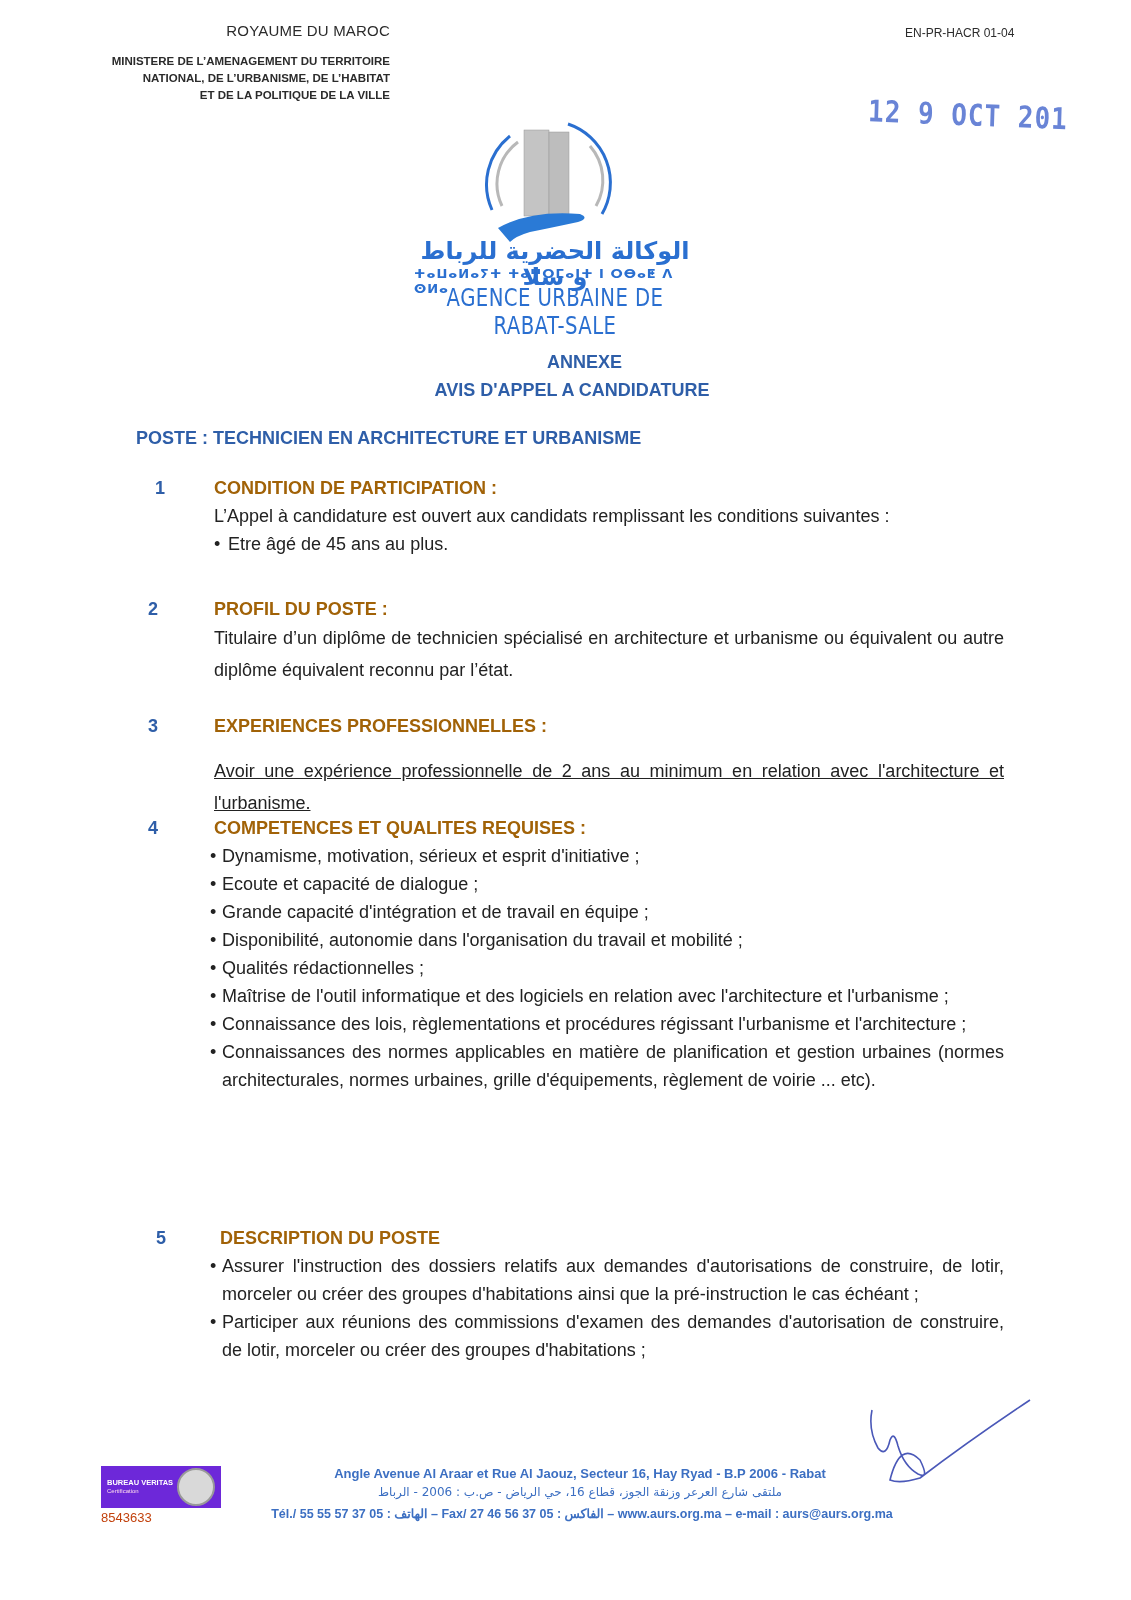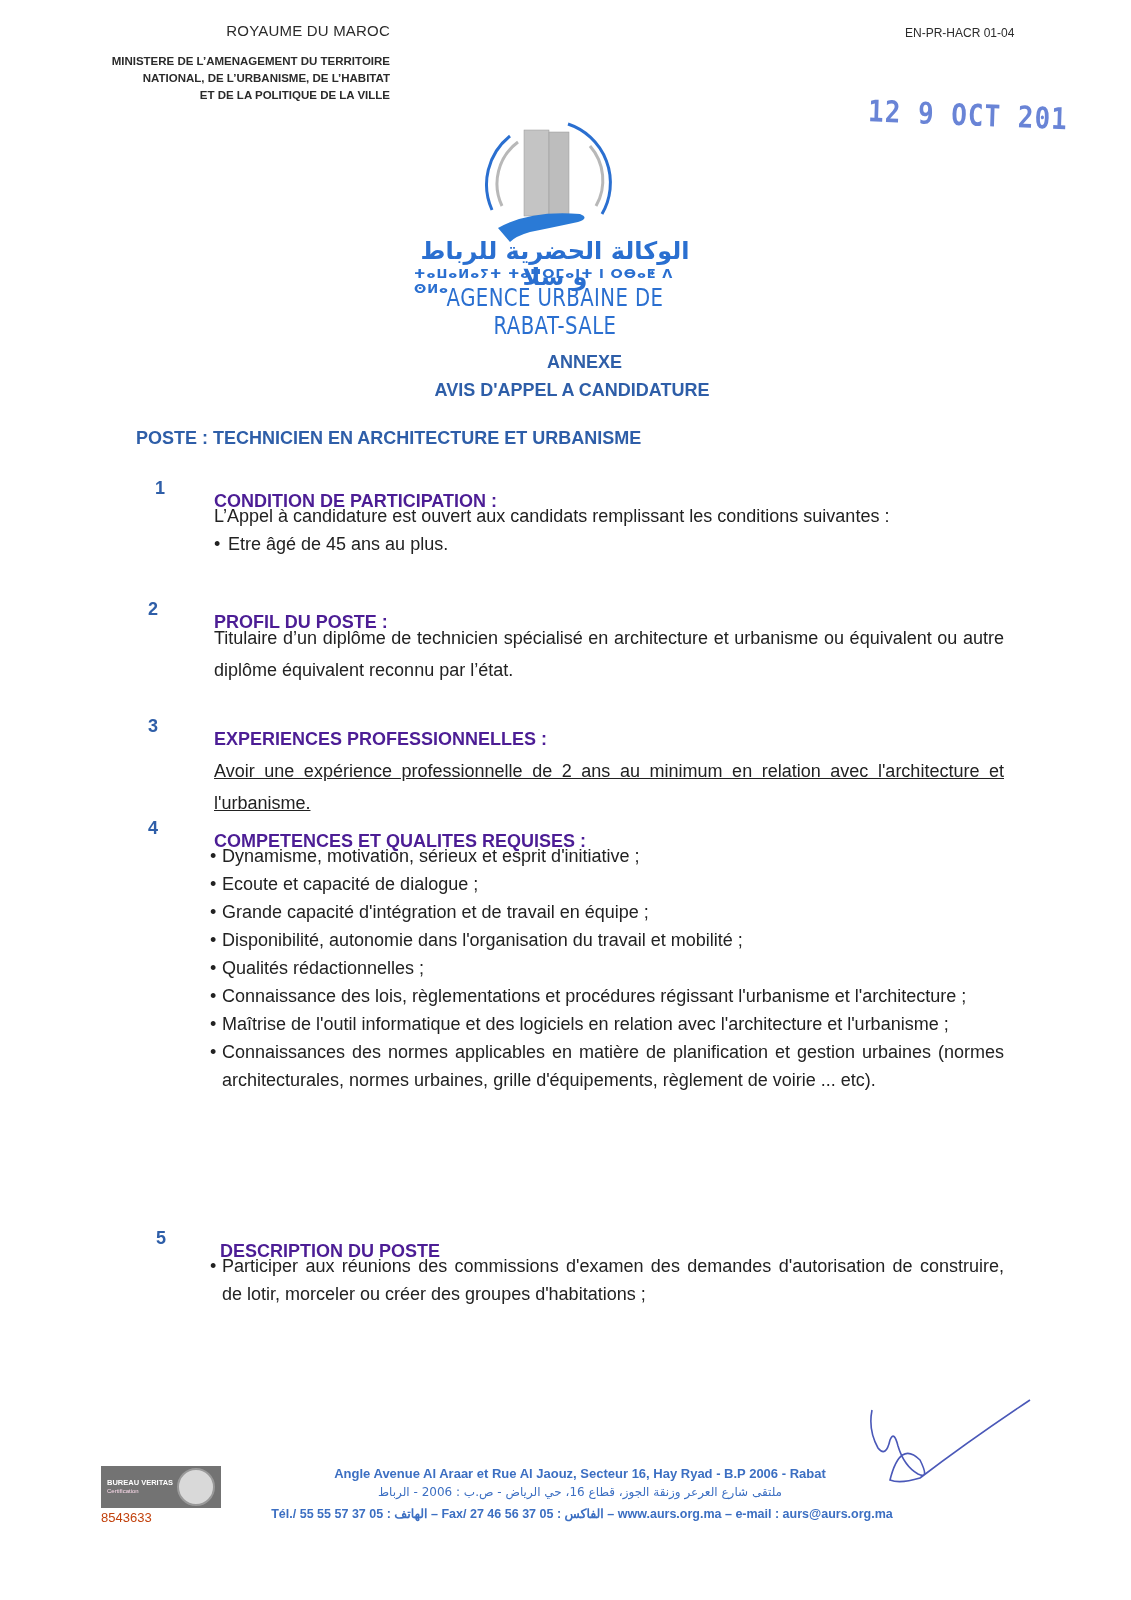--- a/index.html
+++ b/index.html
@@ -22,30 +22,30 @@
   .logo-tif { left: 414px; top: 266px; width: 290px; font-size: 13px; font-weight: bold; color: #2a6fd0; letter-spacing: 1px; font-family: "DejaVu Sans", sans-serif; }
   .logo-fr { left: 410px; top: 284px; width: 290px; text-align: center; font-size: 24px; color: #2a6fd0; letter-spacing: 0.5px; transform: scaleX(0.82); font-family: "DejaVu Sans", sans-serif; }
 
   .title-block { left: 0; width: 1131px; text-align: center; color: #2e5ea8; font-weight: bold; font-size: 18px; }
   .t1 { top: 352px; }
   .t2 { top: 380px; }
 
   .poste { left: 136px; top: 428px; color: #2e5ea8; font-weight: bold; font-size: 18px; }
 
   .sec-num { color: #2e5ea8; font-weight: bold; font-size: 18px; }
-  .sec-title { color: #4c1d95; font-weight: bold; font-size: 18px; margin-top: 13px; }
+  .sec-title { color: #a16207; font-weight: bold; font-size: 18px; }
   .body-text { font-size: 18px; color: #222; line-height: 28px; }
   .justify { text-align: justify; text-align-last: left; }
   .bullets { list-style: none; }
   .bullets li { position: relative; padding-left: 14px; font-size: 18px; line-height: 28px; }
   .bullets li::before { content: "\2022"; position: absolute; left: 0; top: 0; }
   .bullets.tight li { padding-left: 12px; }
   .bullets.just li { text-align: justify; text-align-last: left; }
 
-  .footer-cert { left: 101px; top: 1466px; width: 120px; height: 42px; background: #737373; }
+  .footer-cert { left: 101px; top: 1466px; width: 120px; height: 42px; background: #6d28d9; }
   .footer-cert .bv { position: absolute; left: 6px; top: 12px; font-size: 7.5px; color: #fff; font-weight: bold; }
   .footer-cert .bv2 { position: absolute; left: 6px; top: 22px; font-size: 6px; color: #fde; }
   .footer-cert .seal { position: absolute; right: 6px; top: 2px; width: 38px; height: 38px; border-radius: 50%; background: #d9d9d9; border: 2px solid #999; }
   .cert-num { left: 101px; top: 1510px; font-size: 13px; color: #c2410c; }
 
   .addr-fr { left: 300px; top: 1466px; width: 560px; text-align: center; font-size: 13px; font-weight: bold; color: #3c6fc2; }
   .addr-ar { left: 300px; top: 1485px; width: 560px; text-align: center; font-size: 12px; color: #3c6fc2; direction: rtl; font-family: "DejaVu Sans", sans-serif; }
   .addr-contact { left: 232px; top: 1506px; width: 700px; text-align: center; font-size: 12.5px; font-weight: bold; color: #3c6fc2; }
 
   .signature { left: 860px; top: 1380px; width: 180px; height: 110px; }
@@ -98,28 +98,29 @@
 <div class="abs body-text justify" style="left:214px; top:755px; width:790px; line-height:32px;text-decoration:underline;">Avoir une expérience professionnelle de 2 ans au minimum en relation avec l'architecture et l'urbanisme.</div>
 
 <div class="abs sec-num" style="left:148px; top:818px;">4</div>
 <div class="abs sec-title" style="left:214px; top:818px;">COMPETENCES ET QUALITES REQUISES :</div>
 <ul class="abs bullets tight just" style="left:210px; top:842px; width:794px;">
   <li>Dynamisme, motivation, sérieux et esprit d'initiative ;</li>
   <li>Ecoute et capacité de dialogue ;</li>
   <li>Grande capacité d'intégration et de travail en équipe ;</li>
   <li>Disponibilité, autonomie dans l'organisation du travail et mobilité ;</li>
   <li>Qualités rédactionnelles ;</li>
+  <li>Maîtrise de l'outil informatique et des logiciels en relation avec l'architecture et l'urbanisme ;</li>
   <li>Connaissance des lois, règlementations et procédures régissant l'urbanisme et l'architecture ;</li>
-  <li>Maîtrise de l'outil informatique et des logiciels en relation avec l'architecture et l'urbanisme ;</li>
   <li>Connaissances des normes applicables en matière de planification et gestion urbaines (normes architecturales, normes urbaines, grille d'équipements, règlement de voirie ... etc).</li>
 </ul>
 
 <div class="abs sec-num" style="left:156px; top:1228px;">5</div>
 <div class="abs sec-title" style="left:220px; top:1228px;">DESCRIPTION DU POSTE</div>
 <ul class="abs bullets tight just" style="left:210px; top:1252px; width:794px;">
+  <li>Assurer l'instruction des dossiers relatifs aux demandes d'autorisations de construire, de lotir, morceler ou créer des groupes d'habitations ainsi que la pré-instruction le cas échéant ;</li>
   <li>Participer aux réunions des commissions d'examen des demandes d'autorisation de construire, de lotir, morceler ou créer des groupes d'habitations ;</li>
 </ul>
 
 <div class="abs signature">
   <svg width="180" height="110" viewBox="0 0 180 110">
     <path d="M12 30 Q8 50 18 68 Q26 78 30 60 Q34 50 38 66 Q44 86 58 94 Q70 100 60 80 Q40 60 30 100 Q40 104 60 98 Q110 60 170 20" stroke="#4a58b8" stroke-width="1.6" fill="none"></path>
   </svg>
 </div>
 
 <div class="abs footer-cert">

